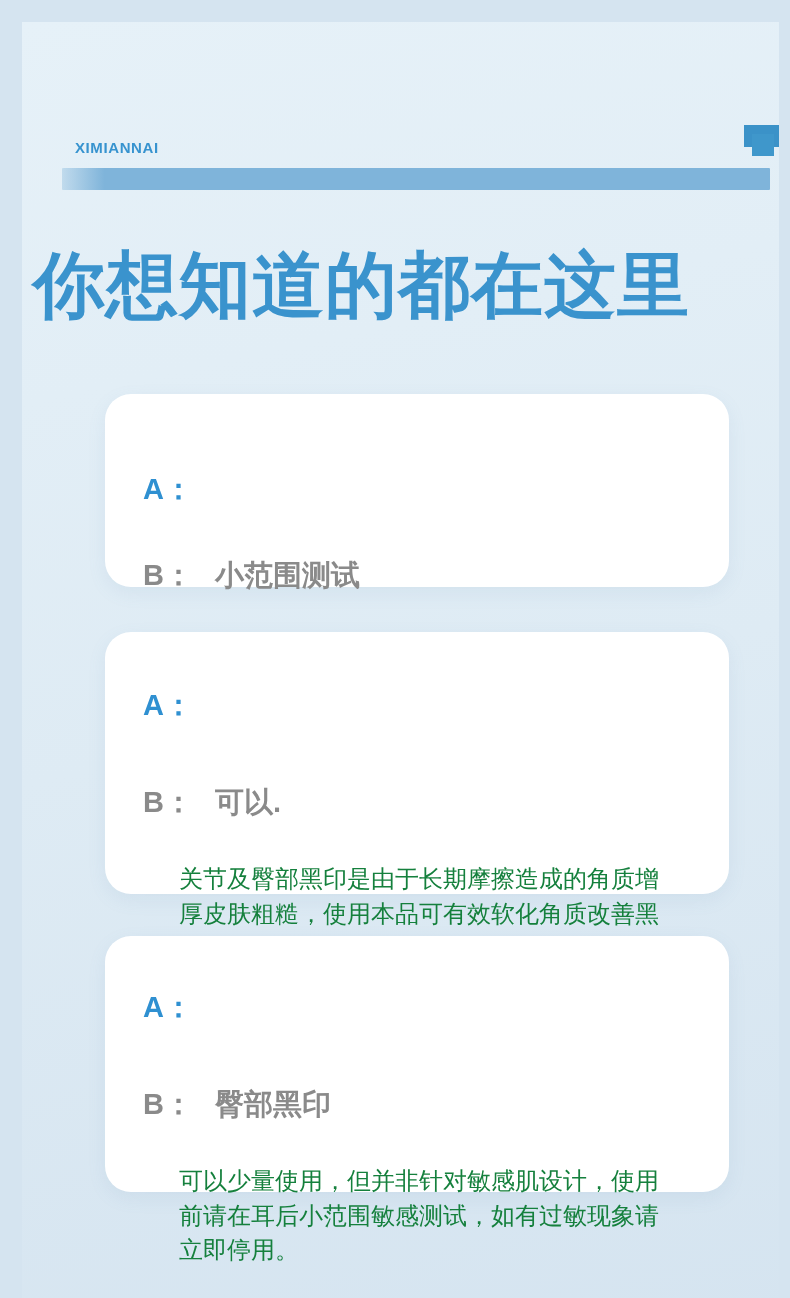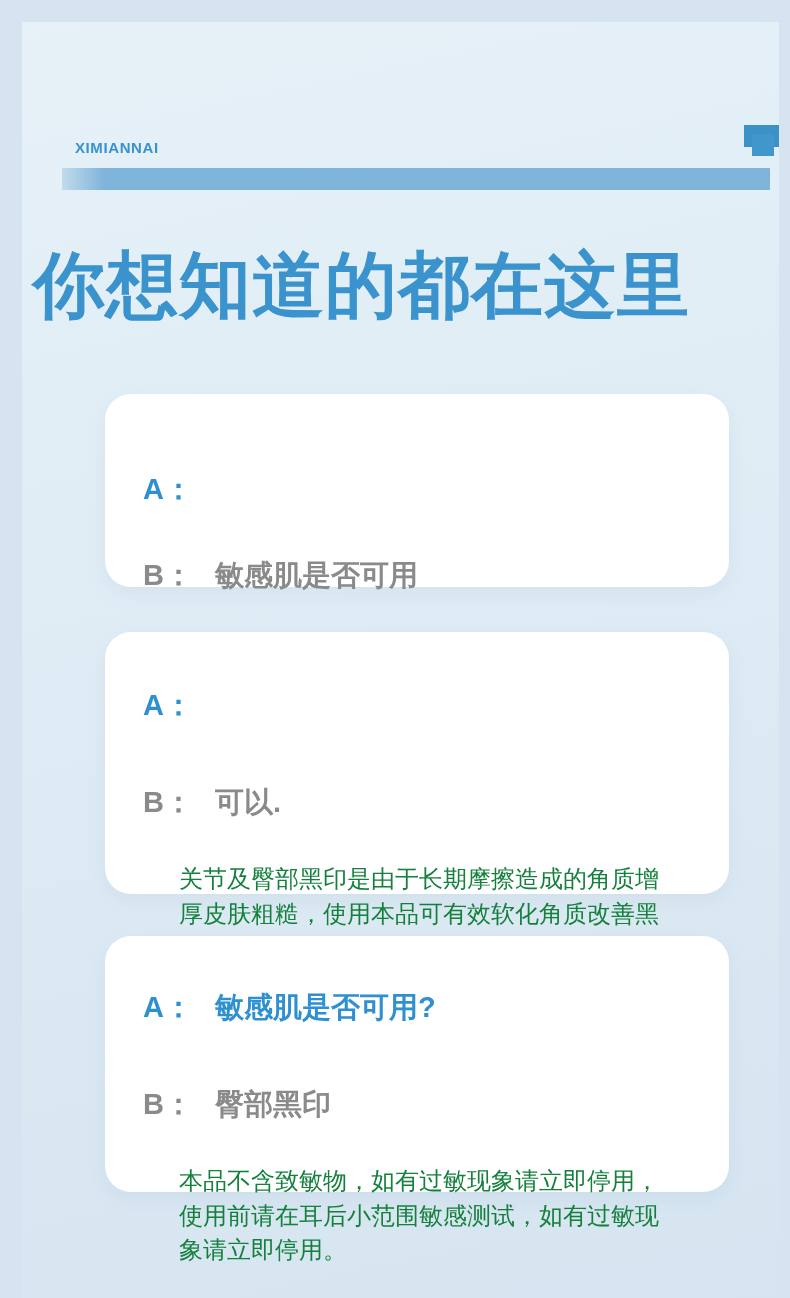--- a/index.html
+++ b/index.html
@@ -118,40 +118,39 @@
   <div class="header-divider"></div>
 
   <div class="page-title">你想知道的都在这里</div>
 
   <div class="card card-1">
     <div class="qa-row q-row">
       <span class="qa-label">A：</span>
     </div>
     <div class="qa-row a-row">
       <span class="qa-label">B：</span>
-      <span class="qa-text">敏感肌是否可用</span>
+      <span class="qa-text">小范围测试</span>
     </div>
   </div>
 
   <div class="card card-2">
     <div class="qa-row q-row">
       <span class="qa-label">A：</span>
     </div>
     <div class="qa-row a-row">
       <span class="qa-label">B：</span>
       <span class="qa-text">可以.</span>
     </div>
     <div class="answer-detail">关节及臀部黑印是由于长期摩擦造成的角质增厚皮肤粗糙，使用本品可有效软化角质改善黑印，嫩滑肌肤。</div>
   </div>
 
   <div class="card card-3">
     <div class="qa-row q-row">
       <span class="qa-label">A：</span>
-      <span class="qa-text">敏感肌是否可用?</span>
     </div>
     <div class="qa-row a-row">
       <span class="qa-label">B：</span>
       <span class="qa-text">臀部黑印</span>
     </div>
-    <div class="answer-detail">本品不含致敏物，如有过敏现象请立即停用，使用前请在耳后小范围敏感测试，如有过敏现象请立即停用。</div>
+    <div class="answer-detail">可以少量使用，但并非针对敏感肌设计，使用前请在耳后小范围敏感测试，如有过敏现象请立即停用。</div>
   </div>
 
 </div>
 
 </body></html>

